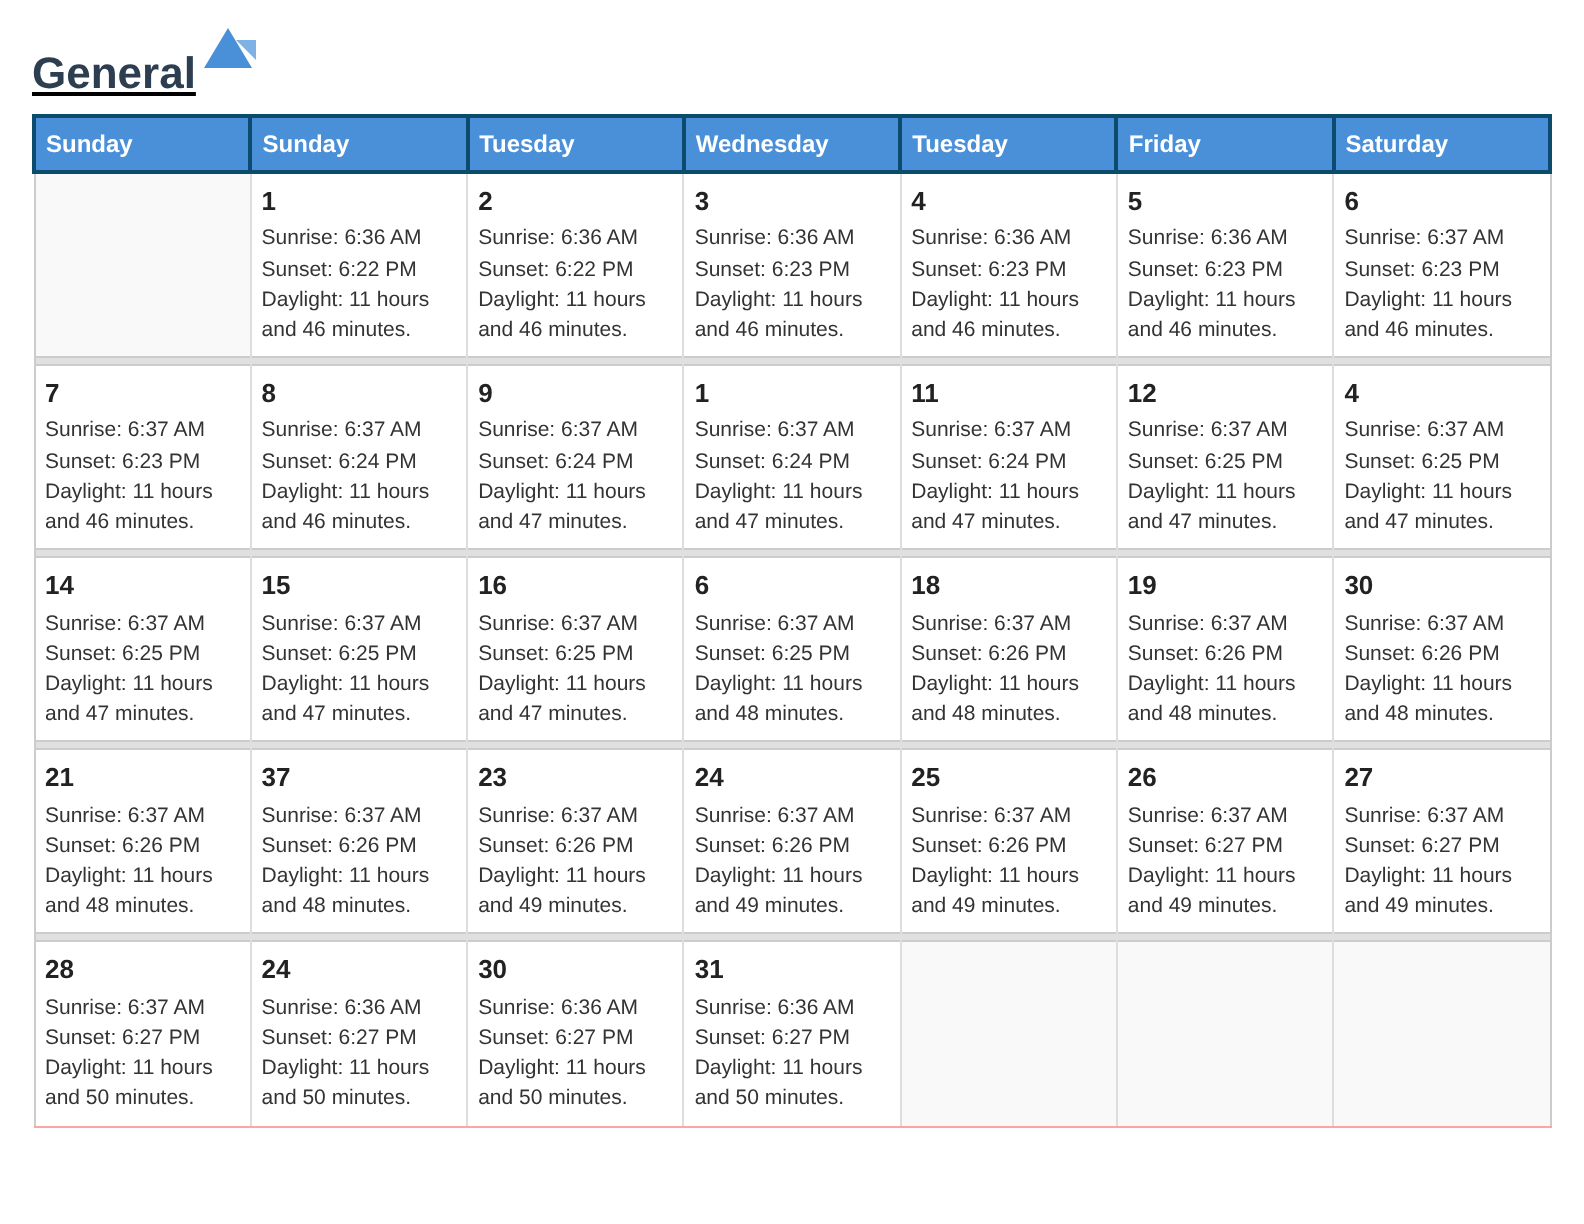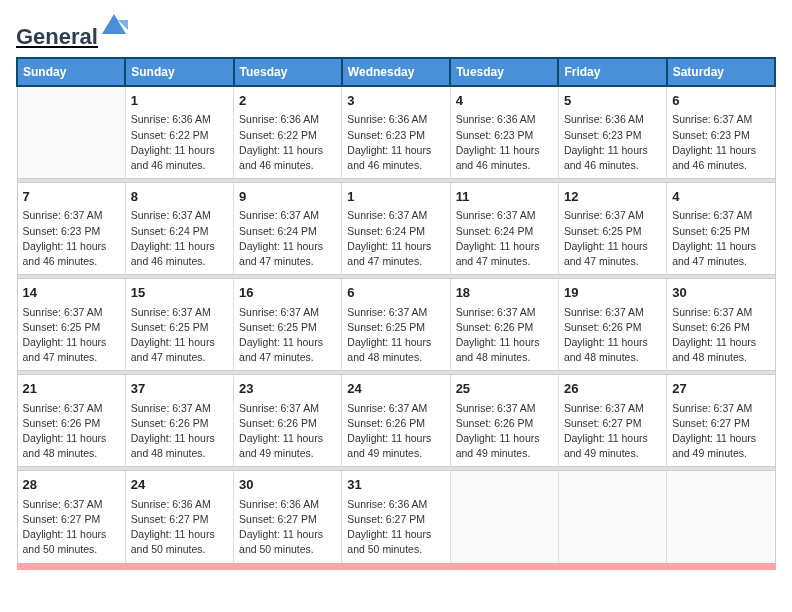--- a/index.html
+++ b/index.html
@@ -75,21 +75,21 @@
       color: #222;
       line-height: 1.4;
     }
     tbody tr td:first-child {
       border-left: 1px solid #ccc;
     }
     tbody tr td:last-child {
       border-right: 1px solid #ccc;
     }
     tbody tr:last-child td {
-      border-bottom: 7px solid #fca5a5;
+      border-bottom: 1px solid #fca5a5;
     }
     .day-number {
       font-weight: bold;
       font-size: 13px;
       display: block;
       margin-bottom: 2px;
     }
     .day-info {
       color: #333;
       font-size: 10.5px;

